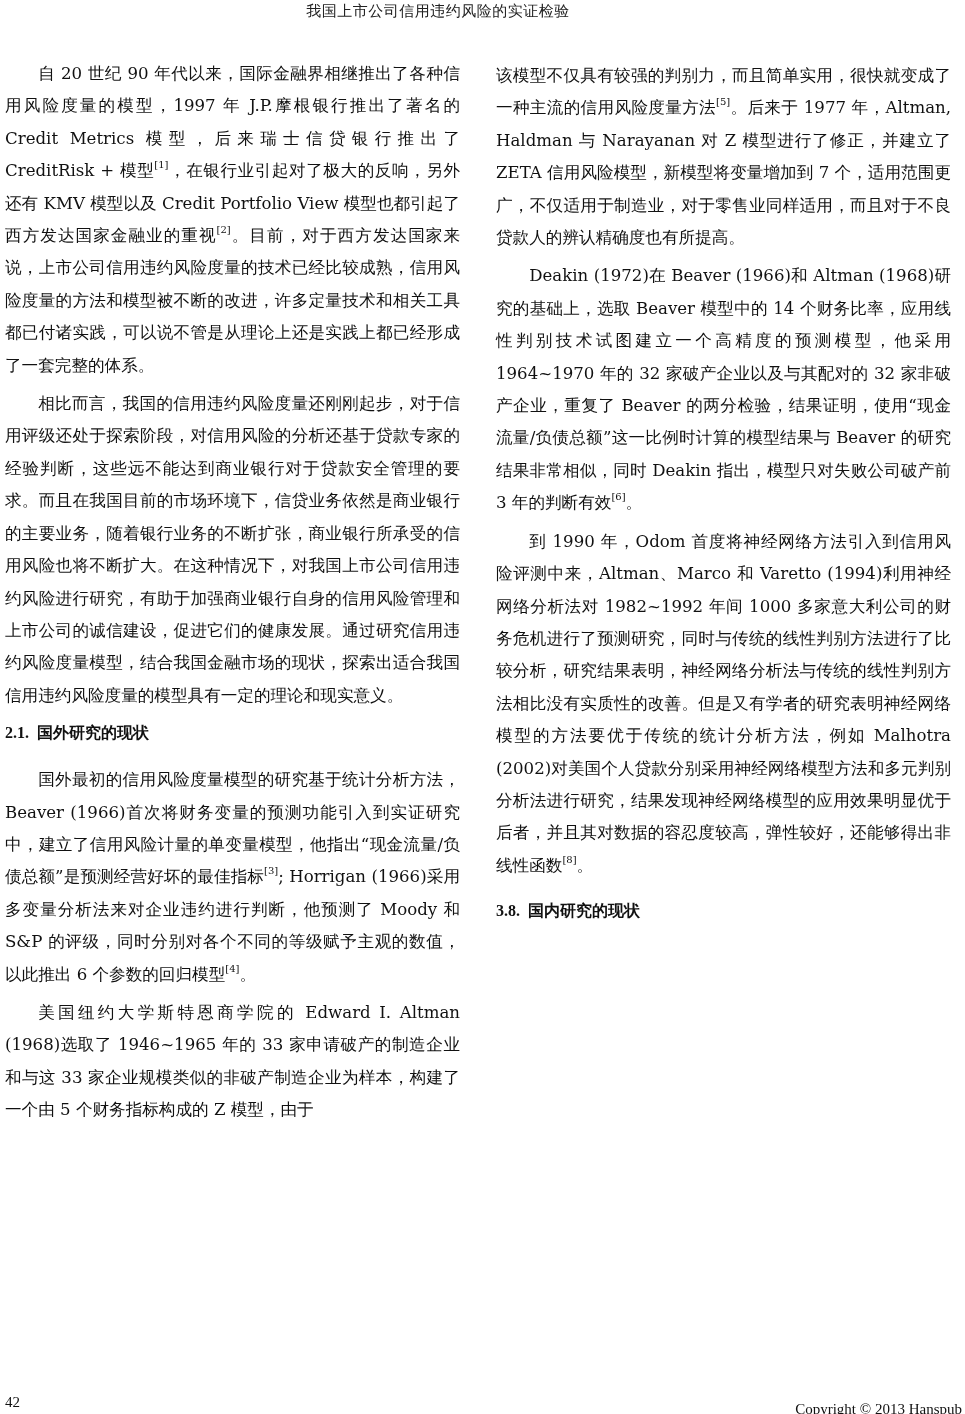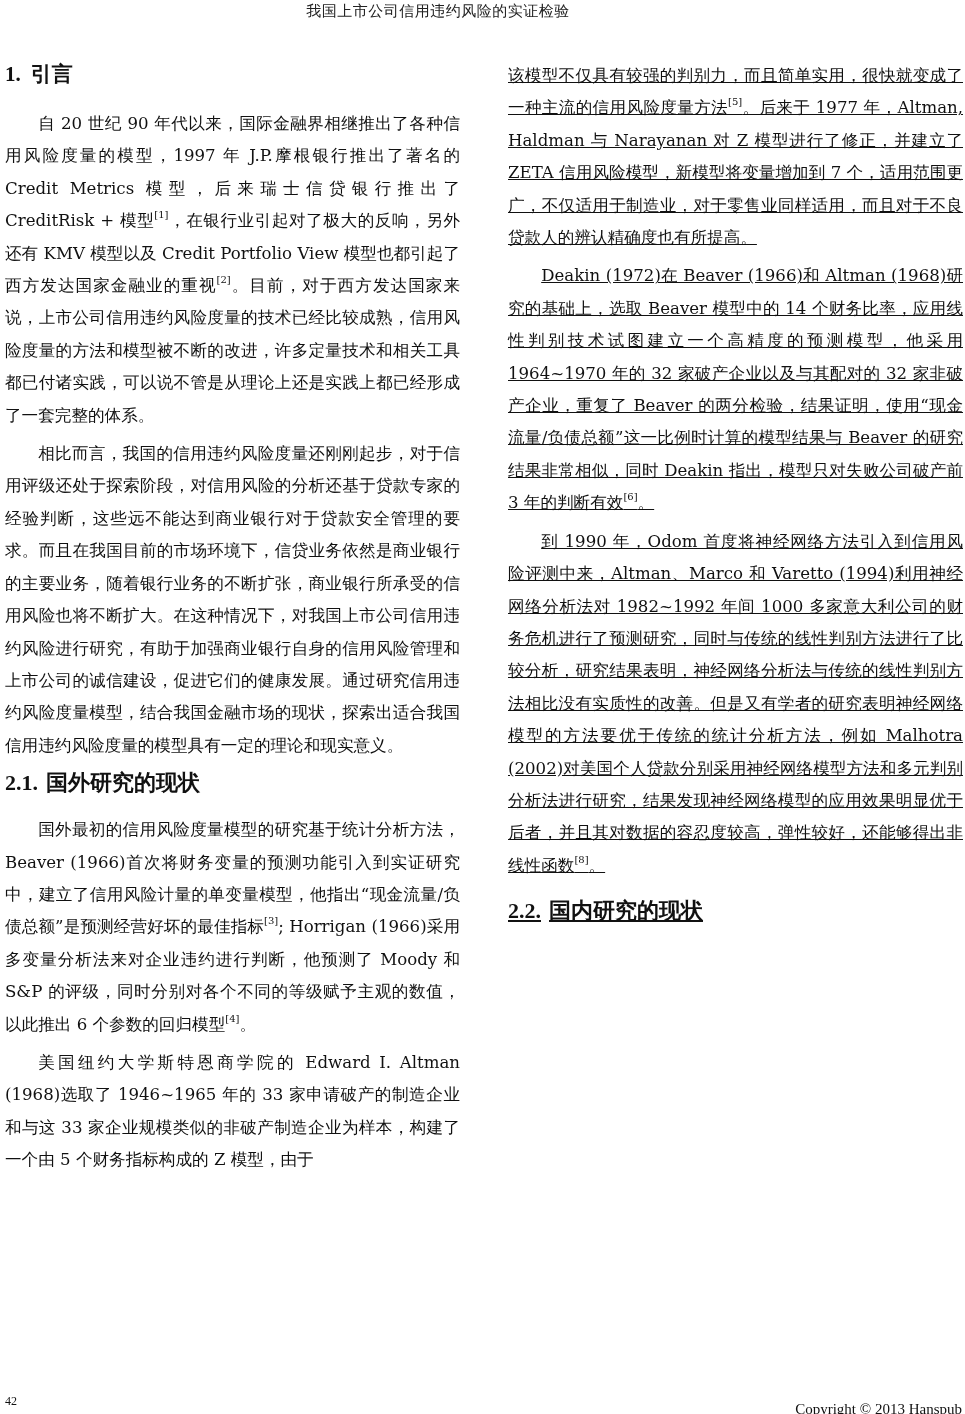--- a/index.html
+++ b/index.html
@@ -11,70 +11,67 @@
   .running-header {
     position: absolute; top: 2px; left: 0; width: 876px; text-align: center;
     font-size: 15px; color: #222; letter-spacing: 0.5px;
   }
   .col {
     position: absolute; top: 58px;
     font-size: 16.6px; line-height: 32.4px;
     text-align: justify; text-justify: inter-character;
   }
   .col.left { left: 5px; width: 455px; }
-  .col.right { left: 508px; width: 455px; top: 60px; text-decoration: underline; }
+  .col.right { left: 496px; width: 455px; top: 60px; }
   .h1 {
     font-family: "DejaVu Sans", "Liberation Sans", sans-serif;
     font-weight: bold; font-size: 21px; line-height: 32px;
     margin: 0 0 18px 0;
   }
   .h1 .num { font-family: "Liberation Serif", serif; margin-right: 10px; }
   .h2 {
     font-family: "DejaVu Sans", "Liberation Sans", sans-serif;
-    font-weight: bold; font-size: 22px; line-height: 30px;
+    font-weight: bold; font-size: 16px; line-height: 30px;
     margin: 14px 0 16px 0;
   }
   .h2 .num { font-family: "Liberation Serif", serif; margin-right: 8px; }
   p { margin: 0 0 6px 0; text-indent: 2em; }
   p.cont { text-indent: 0; }
   sup { font-size: 10px; line-height: 0; vertical-align: 8px; }
   .h1.second { margin-top: 20px; }
   .h2.first { margin-top: 2px; }
   .page-number {
-    position: absolute; left: 5px; top: 1394px; font-size: 12px;
+    position: absolute; left: 5px; top: 1394px; font-size: 15px;
     font-family: "Liberation Serif", serif;
   }
   .copyright {
     position: absolute; right: 3px; top: 1394px; font-size: 15px;
     font-family: "Liberation Serif", serif;
     margin-top: 7px;
   }
 </style>
 </head>
 <body>
 
 <div class="running-header">我国上市公司信用违约风险的实证检验</div>
 
 <div class="col left">
-  <div class="h1">
-    <span class="num">1.</span><span>引言</span>
-  </div>
   <p><span>自 20 世纪 90 年代以来，国际金融界相继推出了各种信用风险度量的模型，1997 年 J.P.摩根银行推出了著名的 Credit Metrics 模型，后来瑞士信贷银行推出了 CreditRisk + 模型</span><sup>[1]</sup><span>，在银行业引起对了极大的反响，另外还有 KMV 模型以及 Credit Portfolio View 模型也都引起了西方发达国家金融业的重视</span><sup>[2]</sup><span>。目前，对于西方发达国家来说，上市公司信用违约风险度量的技术已经比较成熟，信用风险度量的方法和模型被不断的改进，许多定量技术和相关工具都已付诸实践，可以说不管是从理论上还是实践上都已经形成了一套完整的体系。</span></p>
   <p>相比而言，我国的信用违约风险度量还刚刚起步，对于信用评级还处于探索阶段，对信用风险的分析还基于贷款专家的经验判断，这些远不能达到商业银行对于贷款安全管理的要求。而且在我国目前的市场环境下，信贷业务依然是商业银行的主要业务，随着银行业务的不断扩张，商业银行所承受的信用风险也将不断扩大。在这种情况下，对我国上市公司信用违约风险进行研究，有助于加强商业银行自身的信用风险管理和上市公司的诚信建设，促进它们的健康发展。通过研究信用违约风险度量模型，结合我国金融市场的现状，探索出适合我国信用违约风险度量的模型具有一定的理论和现实意义。</p>
 
   <div class="h2 first">
     <span class="num">2.1.</span><span>国外研究的现状</span>
   </div>
   <p><span>国外最初的信用风险度量模型的研究基于统计分析方法，Beaver (1966)首次将财务变量的预测功能引入到实证研究中，建立了信用风险计量的单变量模型，他指出“现金流量/负债总额”是预测经营好坏的最佳指标</span><sup>[3]</sup><span>; Horrigan (1966)采用多变量分析法来对企业违约进行判断，他预测了 Moody 和 S&amp;P 的评级，同时分别对各个不同的等级赋予主观的数值，以此推出 6 个参数的回归模型</span><sup>[4]</sup><span>。</span></p>
   <p>美国纽约大学斯特恩商学院的 Edward I. Altman (1968)选取了 1946~1965 年的 33 家申请破产的制造企业和与这 33 家企业规模类似的非破产制造企业为样本，构建了一个由 5 个财务指标构成的 Z 模型，由于</p>
 </div>
 
 <div class="col right">
   <p class="cont"><span>该模型不仅具有较强的判别力，而且简单实用，很快就变成了一种主流的信用风险度量方法</span><sup>[5]</sup><span>。后来于 1977 年，Altman, Haldman 与 Narayanan 对 Z 模型进行了修正，并建立了 ZETA 信用风险模型，新模型将变量增加到 7 个，适用范围更广，不仅适用于制造业，对于零售业同样适用，而且对于不良贷款人的辨认精确度也有所提高。</span></p>
   <p><span>Deakin (1972)在 Beaver (1966)和 Altman (1968)研究的基础上，选取 Beaver 模型中的 14 个财务比率，应用线性判别技术试图建立一个高精度的预测模型，他采用 1964~1970 年的 32 家破产企业以及与其配对的 32 家非破产企业，重复了 Beaver 的两分检验，结果证明，使用“现金流量/负债总额”这一比例时计算的模型结果与 Beaver 的研究结果非常相似，同时 Deakin 指出，模型只对失败公司破产前 3 年的判断有效</span><sup>[6]</sup><span>。</span></p>
   <p><span>到 1990 年，Odom 首度将神经网络方法引入到信用风险评测中来，Altman、Marco 和 Varetto (1994)利用神经网络分析法对 1982~1992 年间 1000 多家意大利公司的财务危机进行了预测研究，同时与传统的线性判别方法进行了比较分析，研究结果表明，神经网络分析法与传统的线性判别方法相比没有实质性的改善。但是又有学者的研究表明神经网络模型的方法要优于传统的统计分析方法，例如 Malhotra (2002)对美国个人贷款分别采用神经网络模型方法和多元判别分析法进行研究，结果发现神经网络模型的应用效果明显优于后者，并且其对数据的容忍度较高，弹性较好，还能够得出非线性函数</span><sup>[8]</sup><span>。</span></p>
   <div class="h2">
-    <span class="num">2.2.</span><span>国内研究的现状</span>
+    <span class="num">3.8.</span><span>国内研究的现状</span>
   </div>
 </div>
 
 <div class="page-number">42</div>
 <div class="copyright">Copyright © 2013 Hanspub</div>
 
 </body></html>

